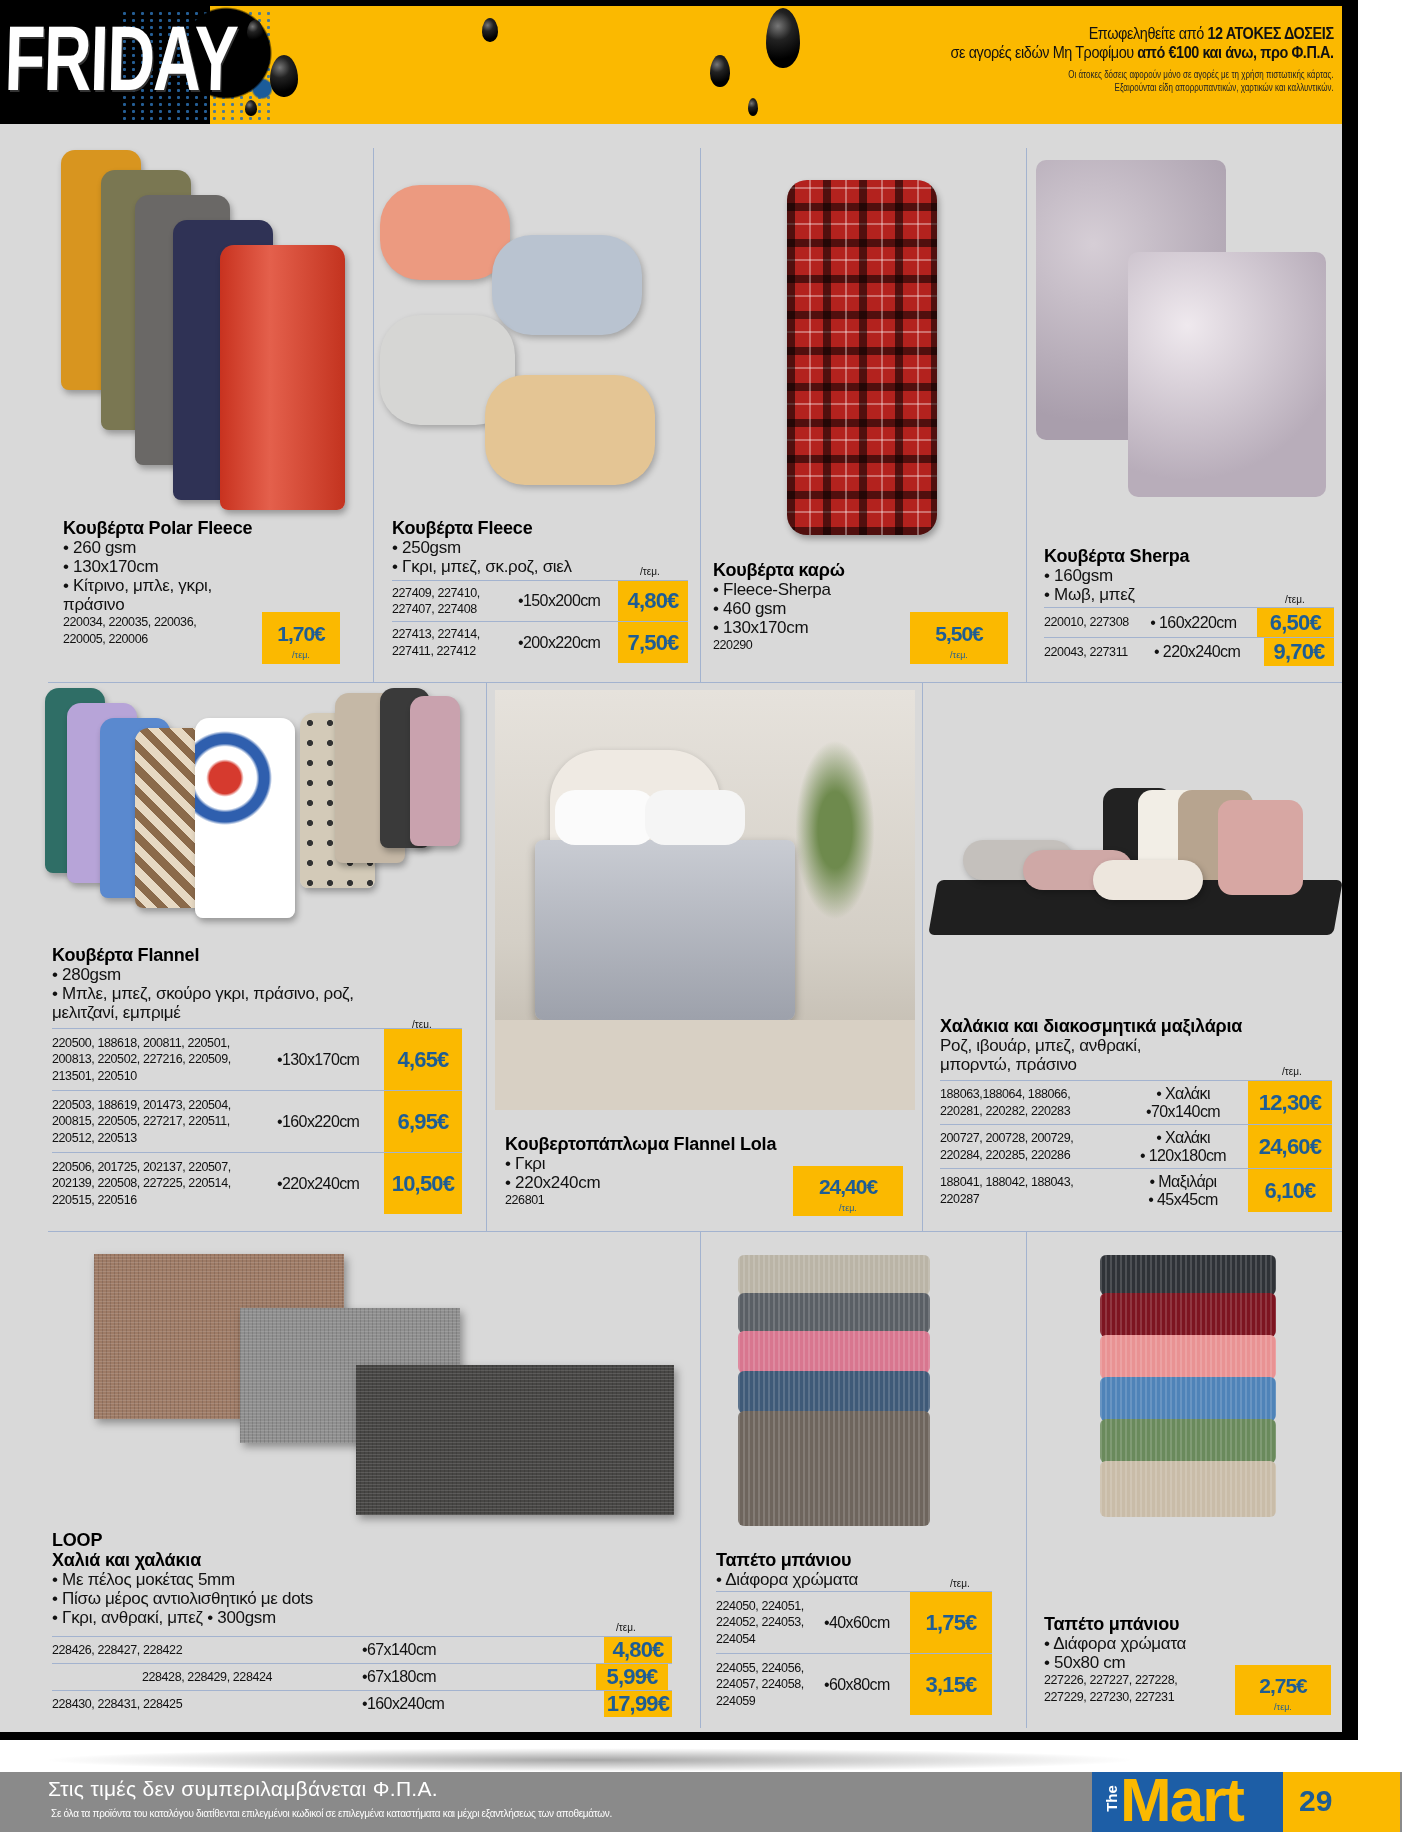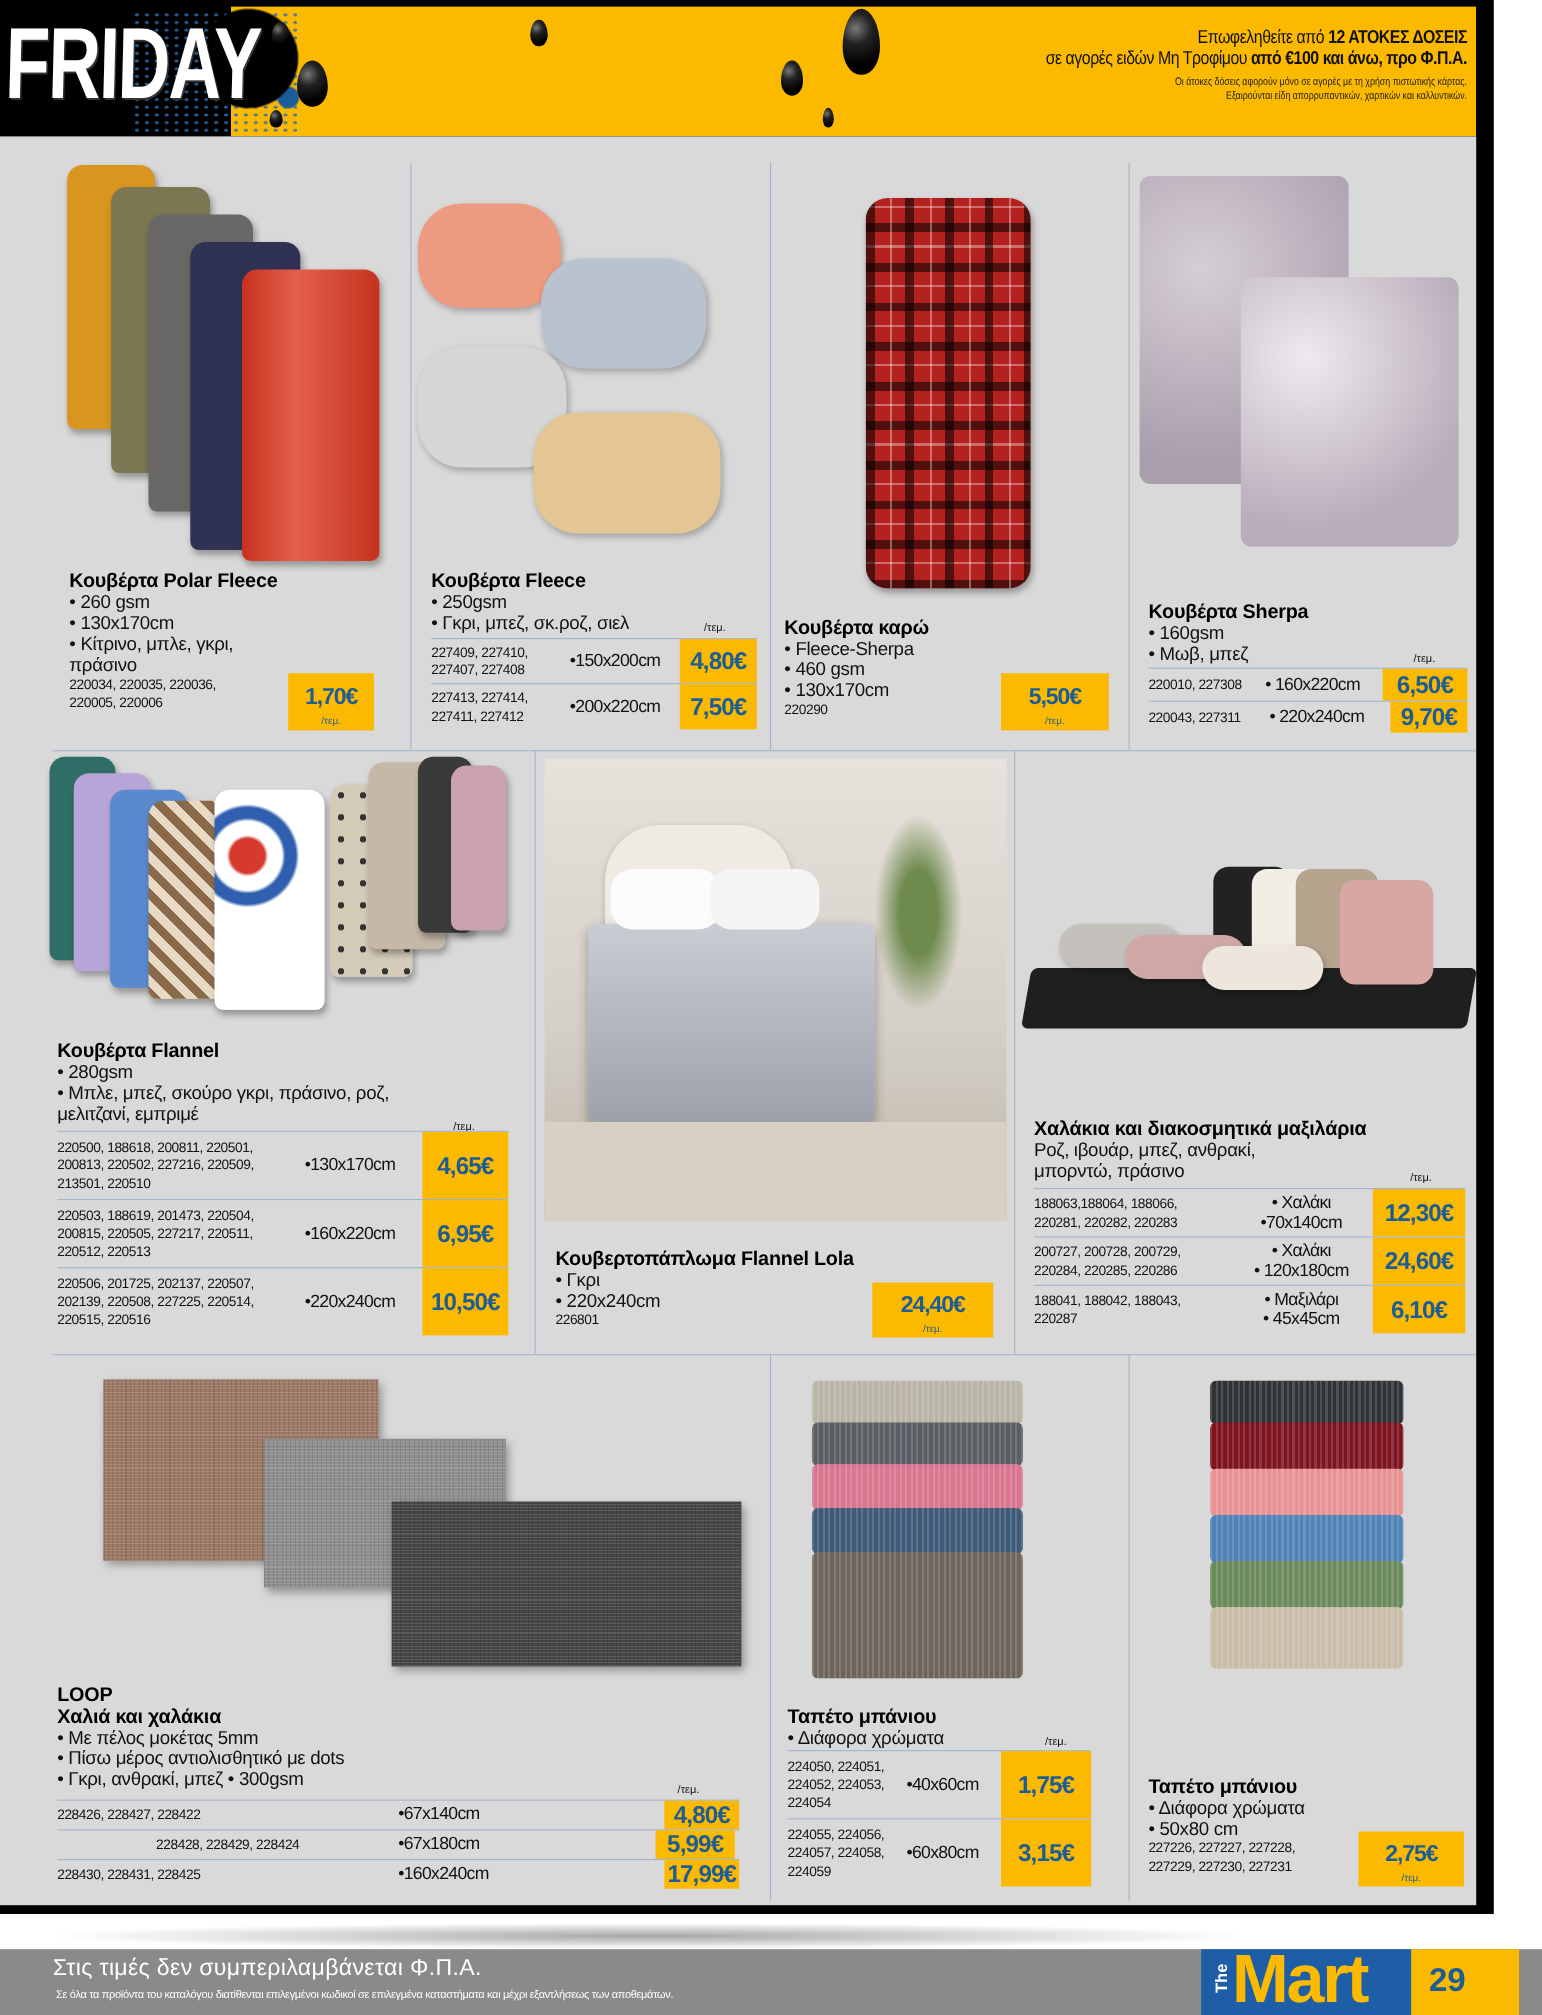--- a/index.html
+++ b/index.html
@@ -76,21 +76,21 @@
 
   
   .footer-shadow { position: absolute; left: 40px; top: 1748px; width: 1100px; height: 24px;
      background: radial-gradient(ellipse at center, rgba(0,0,0,.35), transparent 70%); }
   .footer { position: absolute; left: 0; top: 1772px; width: 1402px; height: 60px; background: #8a8a8a; }
   .footer-title { position: absolute; left: 48px; top: 5px; font-size: 21px; color: #fff; font-weight: 400; letter-spacing: .3px; }
   .footer-sub { position: absolute; left: 51px; top: 36px; font-size: 10px; color: #fff; letter-spacing: -0.3px; }
   .logo { position: absolute; left: 1092px; top: 0; width: 191px; height: 60px; background: #1d5ea6; }
   .logo-the { position: absolute; left: 2px; top: 18px; font-size: 15px; font-weight: 700; color: #fff; transform: rotate(-90deg); transform-origin: center; width: 34px; text-align: center; }
   .logo-mart { position: absolute; left: 28px; top: -8px; font-size: 62px; font-weight: 900; color: #fbb900; letter-spacing: -2px; }
-  .pageno { position: absolute; left: 1283px; top: 0; width: 98px; height: 60px; background: #fbb900; color: #1e5d94;
+  .pageno { position: absolute; left: 1283px; top: 0; width: 117px; height: 60px; background: #fbb900; color: #1e5d94;
      font-size: 30px; font-weight: 700; padding: 12px 0 0 16px; }
 </style>
 </head>
 <body>
 
 <div class="frame"></div>
 
 <div class="banner">
   <div class="banner-yellow"></div>
   <div class="splatter-dots"></div>

